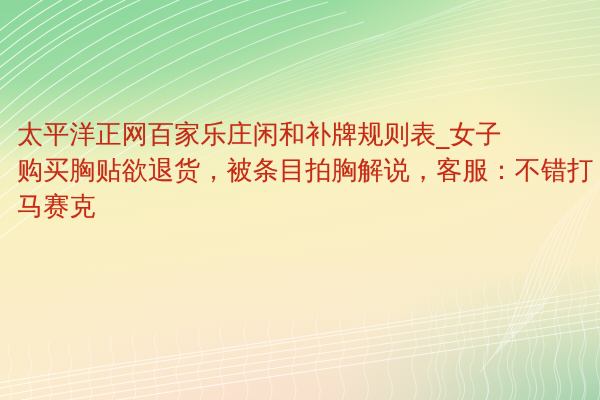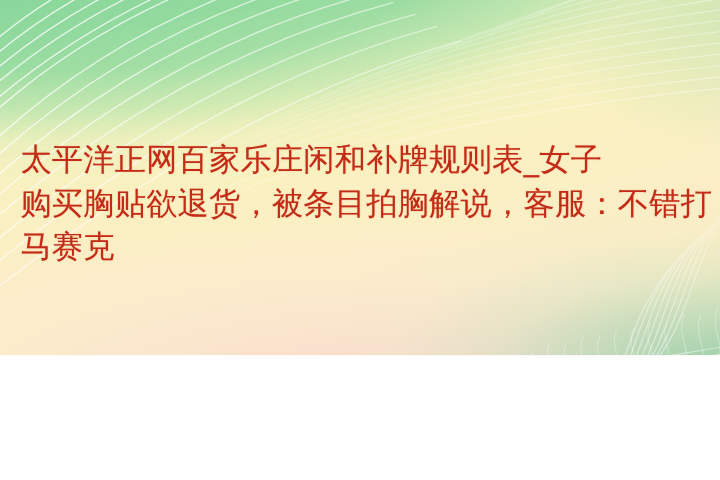--- a/index.html
+++ b/index.html
@@ -4,21 +4,21 @@
 <title>banner</title>
 <style>
   html, body {
     margin: 0;
     padding: 0;
     background: #ffffff;
   }
   #stage {
     position: relative;
     width: 600px;
-    height: 296px;
+    height: 400px;
     overflow: hidden;
     font-family: "DejaVu Sans", "Liberation Sans", sans-serif;
   }
 
   
   .bg-layer {
     position: absolute;
     inset: 0;
     pointer-events: none;
   }

